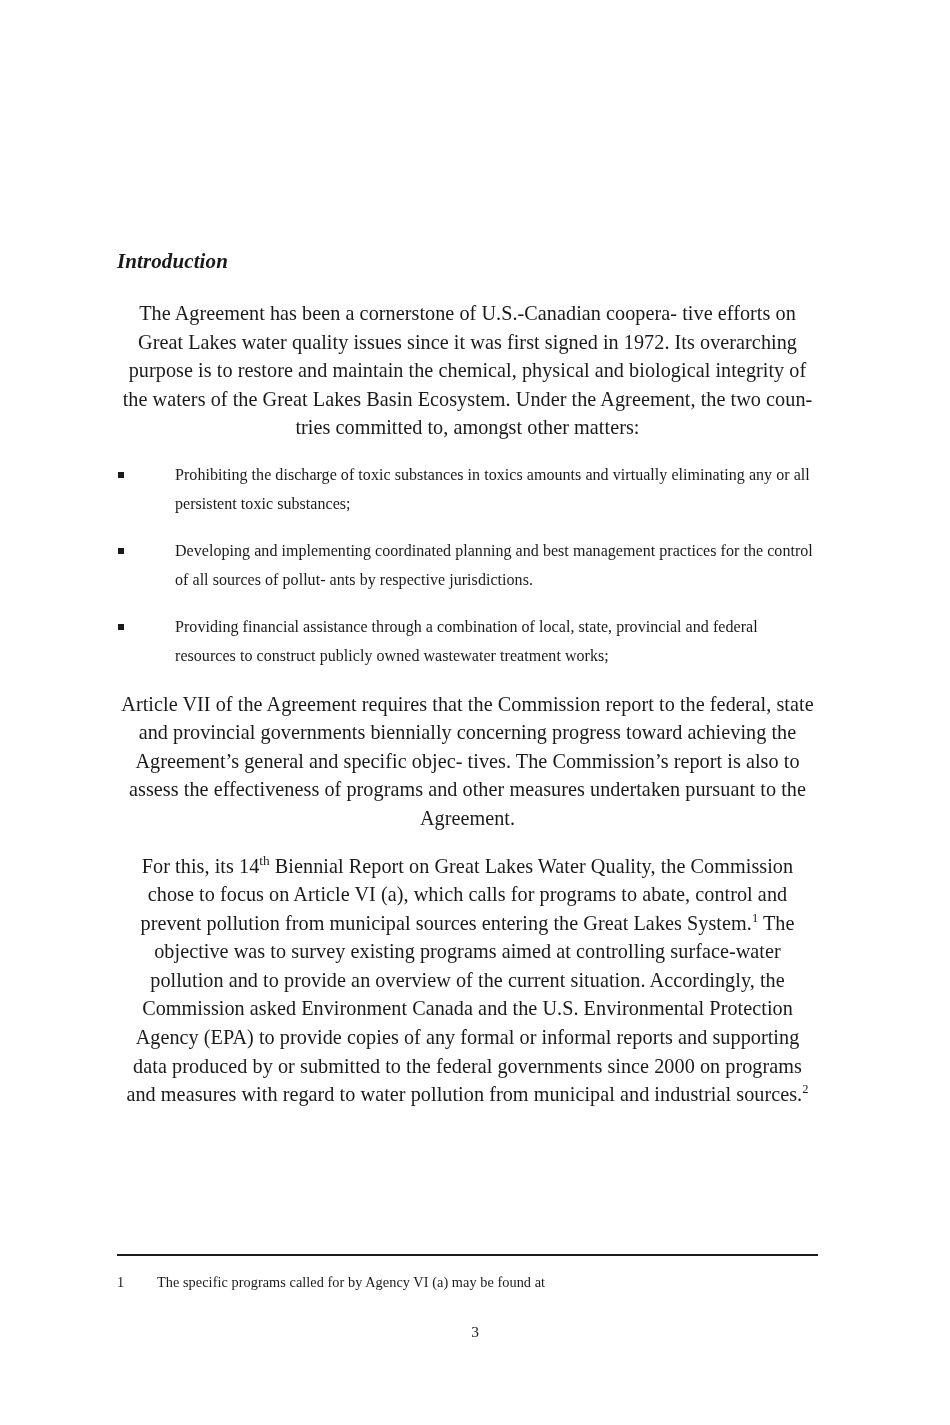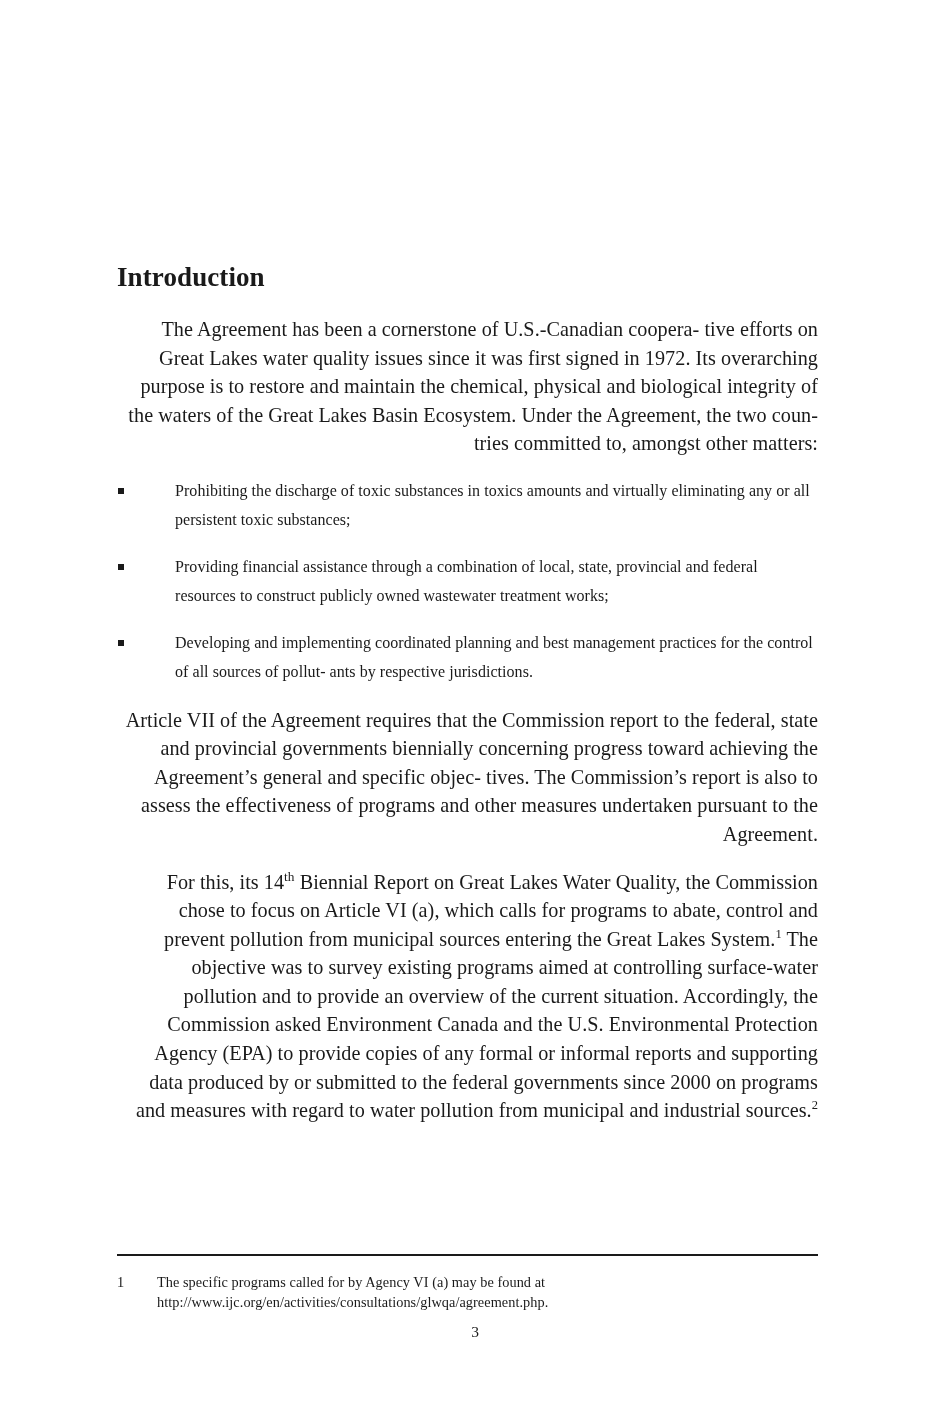--- a/index.html
+++ b/index.html
@@ -25,32 +25,33 @@
   }
 
   .content {
     position: absolute;
     left: 117px;
     top: 245px;
     width: 701px;
   }
 
   .heading {
-    font-size: 27px;
+    font-size: 21px;
     font-weight: bold;
+    font-style: italic;
     line-height: 32px;
-    margin: 16px 0 22px 0;
+    margin: 0 0 22px 0;
     letter-spacing: 0.1px;
   }
 
   p.para {
     font-size: 20.2px;
     line-height: 28.6px;
     margin: 0 0 19px 0;
-    text-align: right;
+    text-align: center;
     letter-spacing: 0.05px;
   }
 
   p.para:last-child {
     margin-bottom: 0;
   }
 
   .bullet-list {
     margin: 0 0 19px 0;
     padding: 0;
@@ -156,29 +157,29 @@
     </p>
 
     <ul class="bullet-list">
       <li class="bullet-item">
         <span class="bullet-marker"></span>
         <span>Prohibiting the discharge of toxic substances in toxics amounts</span>
         <span>and virtually eliminating any or all persistent toxic substances;</span>
       </li>
       <li class="bullet-item">
         <span class="bullet-marker"></span>
+        <span>Developing and implementing coordinated planning and best</span>
+        <span>management practices for the control of all sources of pollut-</span>
+        <span>ants by respective jurisdictions.</span>
+      </li>
+      <li class="bullet-item">
+        <span class="bullet-marker"></span>
         <span>Providing financial assistance through a combination of local,</span>
         <span>state, provincial and federal resources to construct publicly</span>
         <span>owned wastewater treatment works;</span>
-      </li>
-      <li class="bullet-item">
-        <span class="bullet-marker"></span>
-        <span>Developing and implementing coordinated planning and best</span>
-        <span>management practices for the control of all sources of pollut-</span>
-        <span>ants by respective jurisdictions.</span>
       </li>
     </ul>
 
     <p class="para">
       <span>Article VII of the Agreement requires that the Commission report to</span>
       <span>the federal, state and provincial governments biennially concerning</span>
       <span>progress toward achieving the Agreement’s general and specific objec-</span>
       <span>tives. The Commission’s report is also to assess the effectiveness of</span>
       <span>programs and other measures undertaken pursuant to the Agreement.</span>
     </p>
@@ -197,19 +198,18 @@
       <span>water pollution from municipal and industrial sources.</span><sup class="fn">2</sup>
     </p>
 
   </div>
 
   <div class="footnote-area">
     <div class="footnote-rule"></div>
     <div class="footnote-item">
       <span class="footnote-num">1</span>
       <span class="footnote-line">The specific programs called for by Agency VI (a) may be found at</span>
-      <span class="footnote-line">http://www.ijc.org/en/activities/consultations/glwqa/agreement.php.</span>
     </div>
   </div>
 
   <div class="page-number">3</div>
 
 </div>
 
 </body></html>

